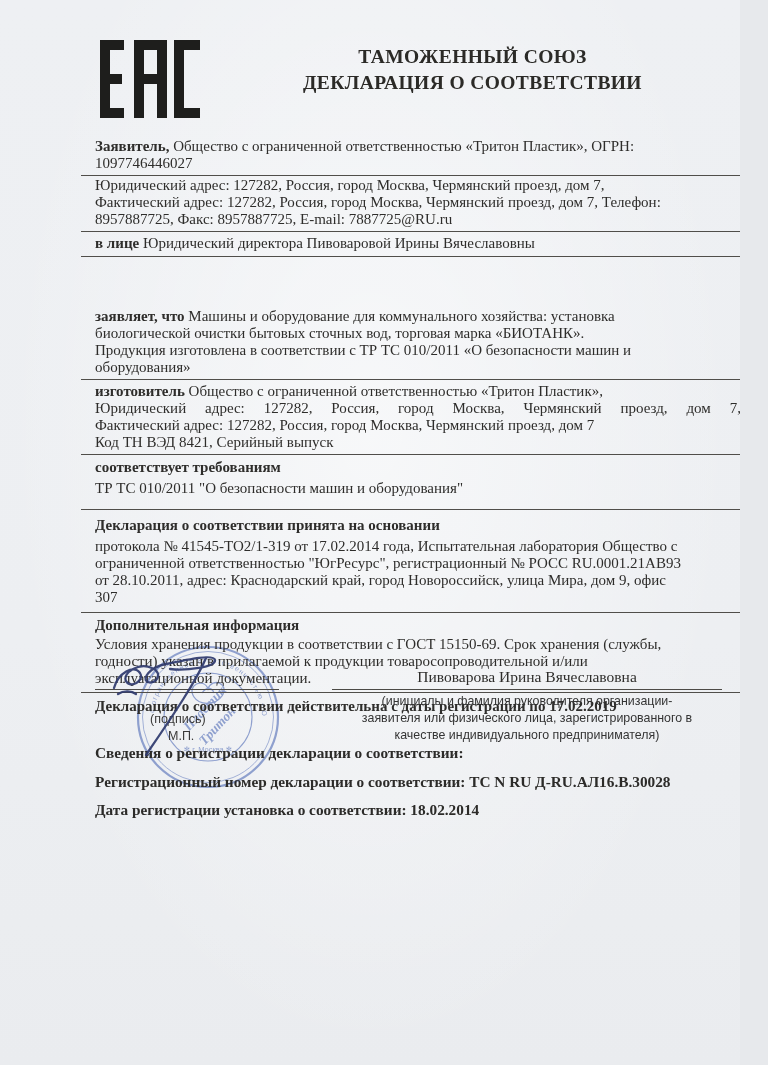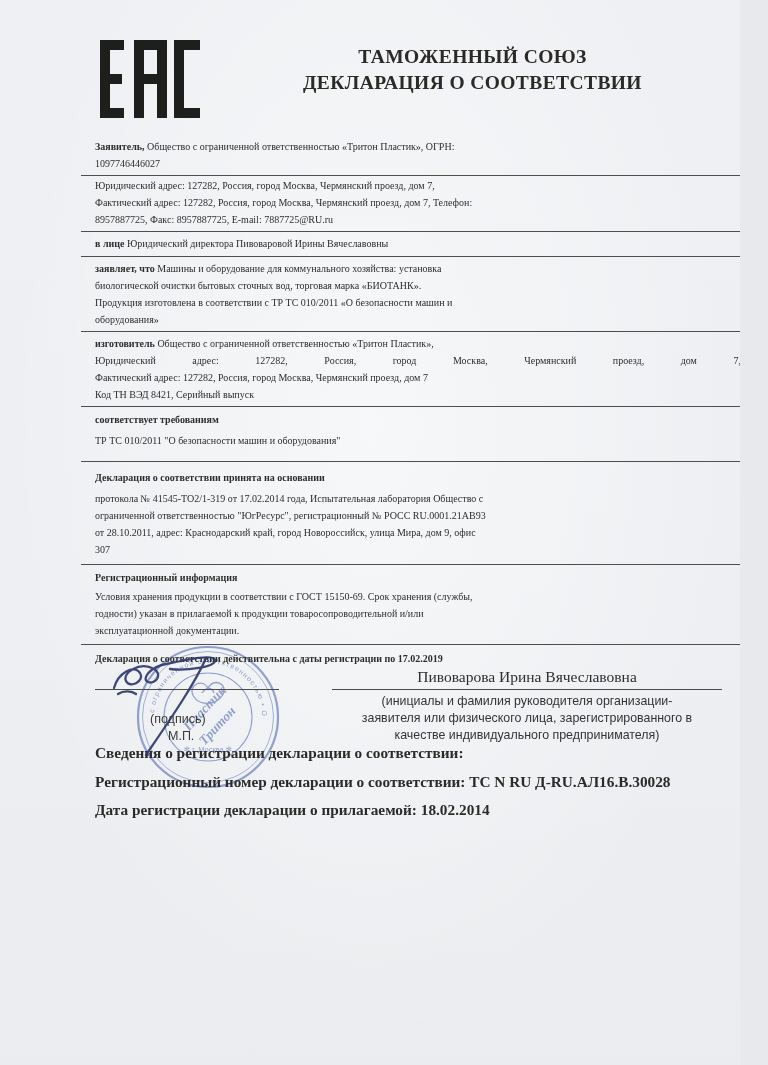--- a/index.html
+++ b/index.html
@@ -18,21 +18,21 @@
   
   .eac-logo{position:absolute;left:100px;top:40px;width:100px;height:78px;}
   .title{
     position:absolute;left:205px;top:44px;width:535px;
     text-align:center;font-weight:bold;font-size:19.5px;line-height:26px;
     color:#2b2a27;letter-spacing:.4px;
   }
   
   .content{
     position:absolute;left:95px;top:137px;width:646px;
-    font-size:10px;line-height:17px;z-index:2;
+    font-size:15px;line-height:17px;z-index:2;
   }
   .section{
     border-bottom:1px solid #504e4a;
     margin-left:-14px;padding:1px 0 3px 14px;
     white-space:pre-line;
   }
   .section.no-rule{border-bottom:none;}
   .lbl{font-weight:bold;}
   .pad-b{padding-bottom:12px;}
   .justified{
@@ -127,42 +127,42 @@
 
     <div class="section"><span class="lbl">Заявитель,</span><span> Общество с ограниченной ответственностью «Тритон Пластик», ОГРН:
 1097746446027</span></div>
 
     <div class="section"><span>Юридический адрес: 127282, Россия, город Москва, Чермянский проезд, дом 7,
 Фактический адрес: 127282, Россия, город Москва, Чермянский проезд, дом 7, Телефон:
 8957887725, Факс: 8957887725, E-mail: 7887725@RU.ru</span></div>
 
     <div class="section" style="padding-top:3px;padding-bottom:4px;"><span class="lbl">в лице</span><span> Юридический директора Пивоваровой Ирины Вячеславовны</span></div>
 
-    <div class="section" style="padding-top:3px;"><span class="lbl">заявляет, что</span><span> Машины и оборудование для коммунального хозяйства: установка
+    <div class="section" style="padding-top:3px;margin-top:48px;"><span class="lbl">заявляет, что</span><span> Машины и оборудование для коммунального хозяйства: установка
 биологической очистки бытовых сточных вод, торговая марка «БИОТАНК».
 Продукция изготовлена в соответствии с ТР ТС 010/2011 «О безопасности машин и
 оборудования»</span></div>
 
     <div class="section" style="padding-top:3px;"><span class="lbl">изготовитель</span><span> Общество с ограниченной ответственностью «Тритон Пластик»,</span><div class="justified">Юридический адрес: 127282, Россия, город Москва, Чермянский проезд, дом 7,</div><div class="para">Фактический адрес: 127282, Россия, город Москва, Чермянский проезд, дом 7
 Код ТН ВЭД 8421, Серийный выпуск</div></div>
 
     <div class="section pad-b" style="padding-top:4px;"><span class="lbl head-gap">соответствует требованиям</span><span>ТР ТС 010/2011 "О безопасности машин и оборудования"</span></div>
 
     <div class="section" style="padding-top:7px;padding-bottom:6px;"><span class="lbl head-gap">Декларация о соответствии принята на основании</span><span class="para">протокола № 41545-ТО2/1-319 от 17.02.2014 года,  Испытательная лаборатория Общество с
 ограниченной ответственностью "ЮгРесурс", регистрационный № РОСС RU.0001.21АВ93
 от 28.10.2011, адрес: Краснодарский край, город Новороссийск, улица Мира, дом 9, офис
 307</span></div>
 
-    <div class="section" style="padding-top:4px;padding-bottom:5px;"><span class="lbl head-gap" style="margin-bottom:2px;">Регистрационный информация</span><span class="para">Условия хранения продукции в соответствии с ГОСТ 15150-69. Срок хранения (службы,
+    <div class="section" style="padding-top:4px;padding-bottom:5px;"><span class="lbl head-gap" style="margin-bottom:2px;">Дополнительная информация</span><span class="para">Условия хранения продукции в соответствии с ГОСТ 15150-69. Срок хранения (службы,
 годности) указан в прилагаемой к продукции товаросопроводительной и/или
 эксплуатационной документации.</span></div>
 
     <div class="section no-rule lbl" style="padding-top:5px;"><span>Декларация о соответствии  действительна с даты регистрации по 17.02.2019</span></div>
 
   </div>
 
   <div class="reg">
     <div class="reg-row"><span>Сведения о регистрации декларации о соответствии:</span></div>
     <div class="reg-row"><span>Регистрационный номер декларации о соответствии:</span><span> ТС N RU Д-RU.АЛ16.В.30028</span></div>
-    <div class="reg-row"><span>Дата регистрации декларации о прилагаемой:</span><span> 18.02.2014</span></div>
+    <div class="reg-row"><span>Дата регистрации установка о соответствии:</span><span> 18.02.2014</span></div>
   </div>
 
 </div>
 
 </body></html>

